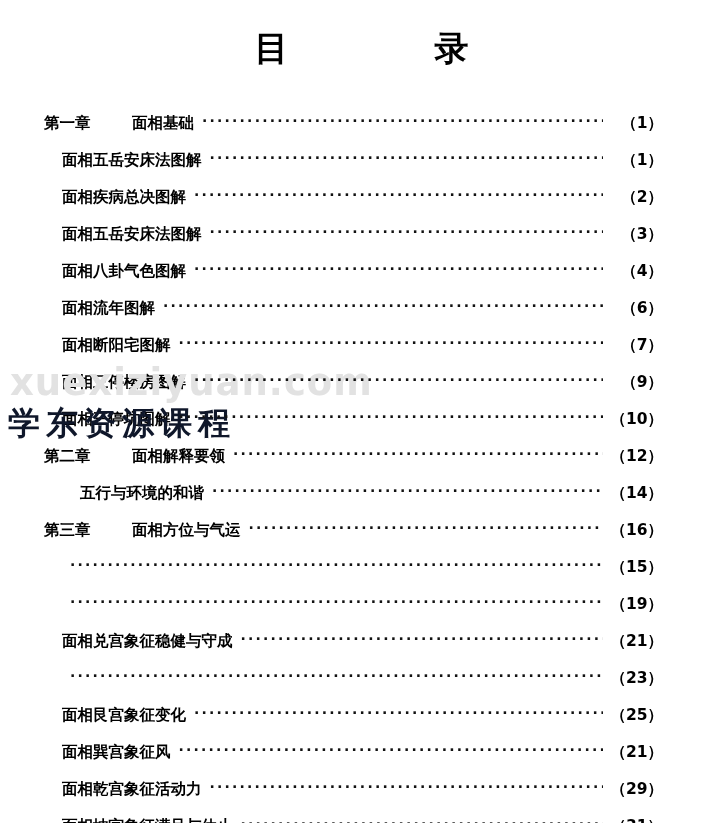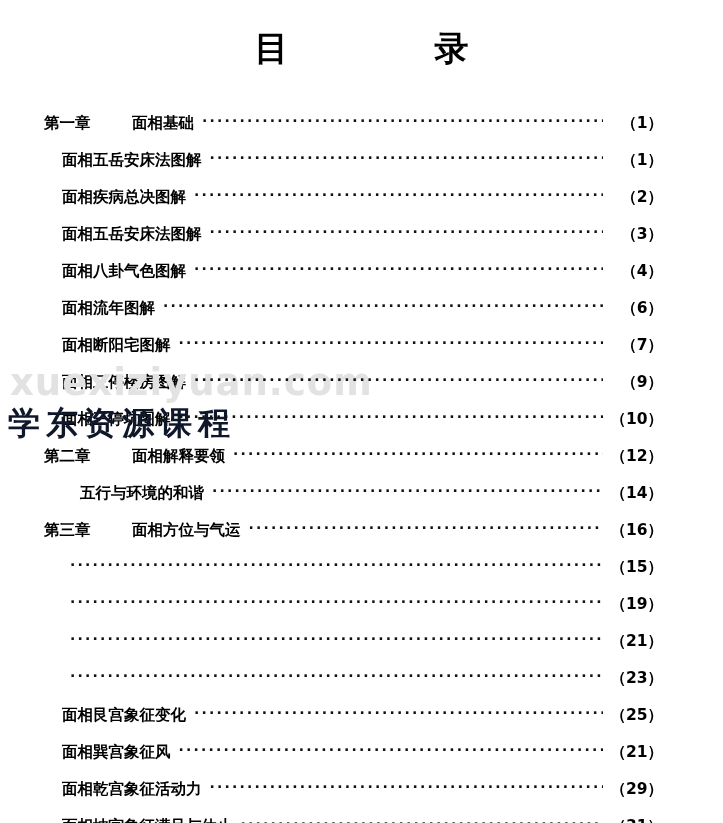--- a/index.html
+++ b/index.html
@@ -185,20 +185,21 @@
       </li>
       <li class="toc-row level-entry">
         <span class="leader">················································································</span>
         <span class="page-num">（15）</span>
       </li>
       <li class="toc-row level-entry">
         <span class="leader">················································································</span>
         <span class="page-num">（19）</span>
       </li>
       <li class="toc-row level-entry">
+        <span class="entry-text">面相兑宫象征稳健与守成</span>
         <span class="leader">················································································</span>
         <span class="page-num">（21）</span>
       </li>
       <li class="toc-row level-entry">
         <span class="leader">················································································</span>
         <span class="page-num">（23）</span>
       </li>
       <li class="toc-row level-entry">
         <span class="entry-text">面相艮宫象征变化</span>
         <span class="leader">················································································</span>

